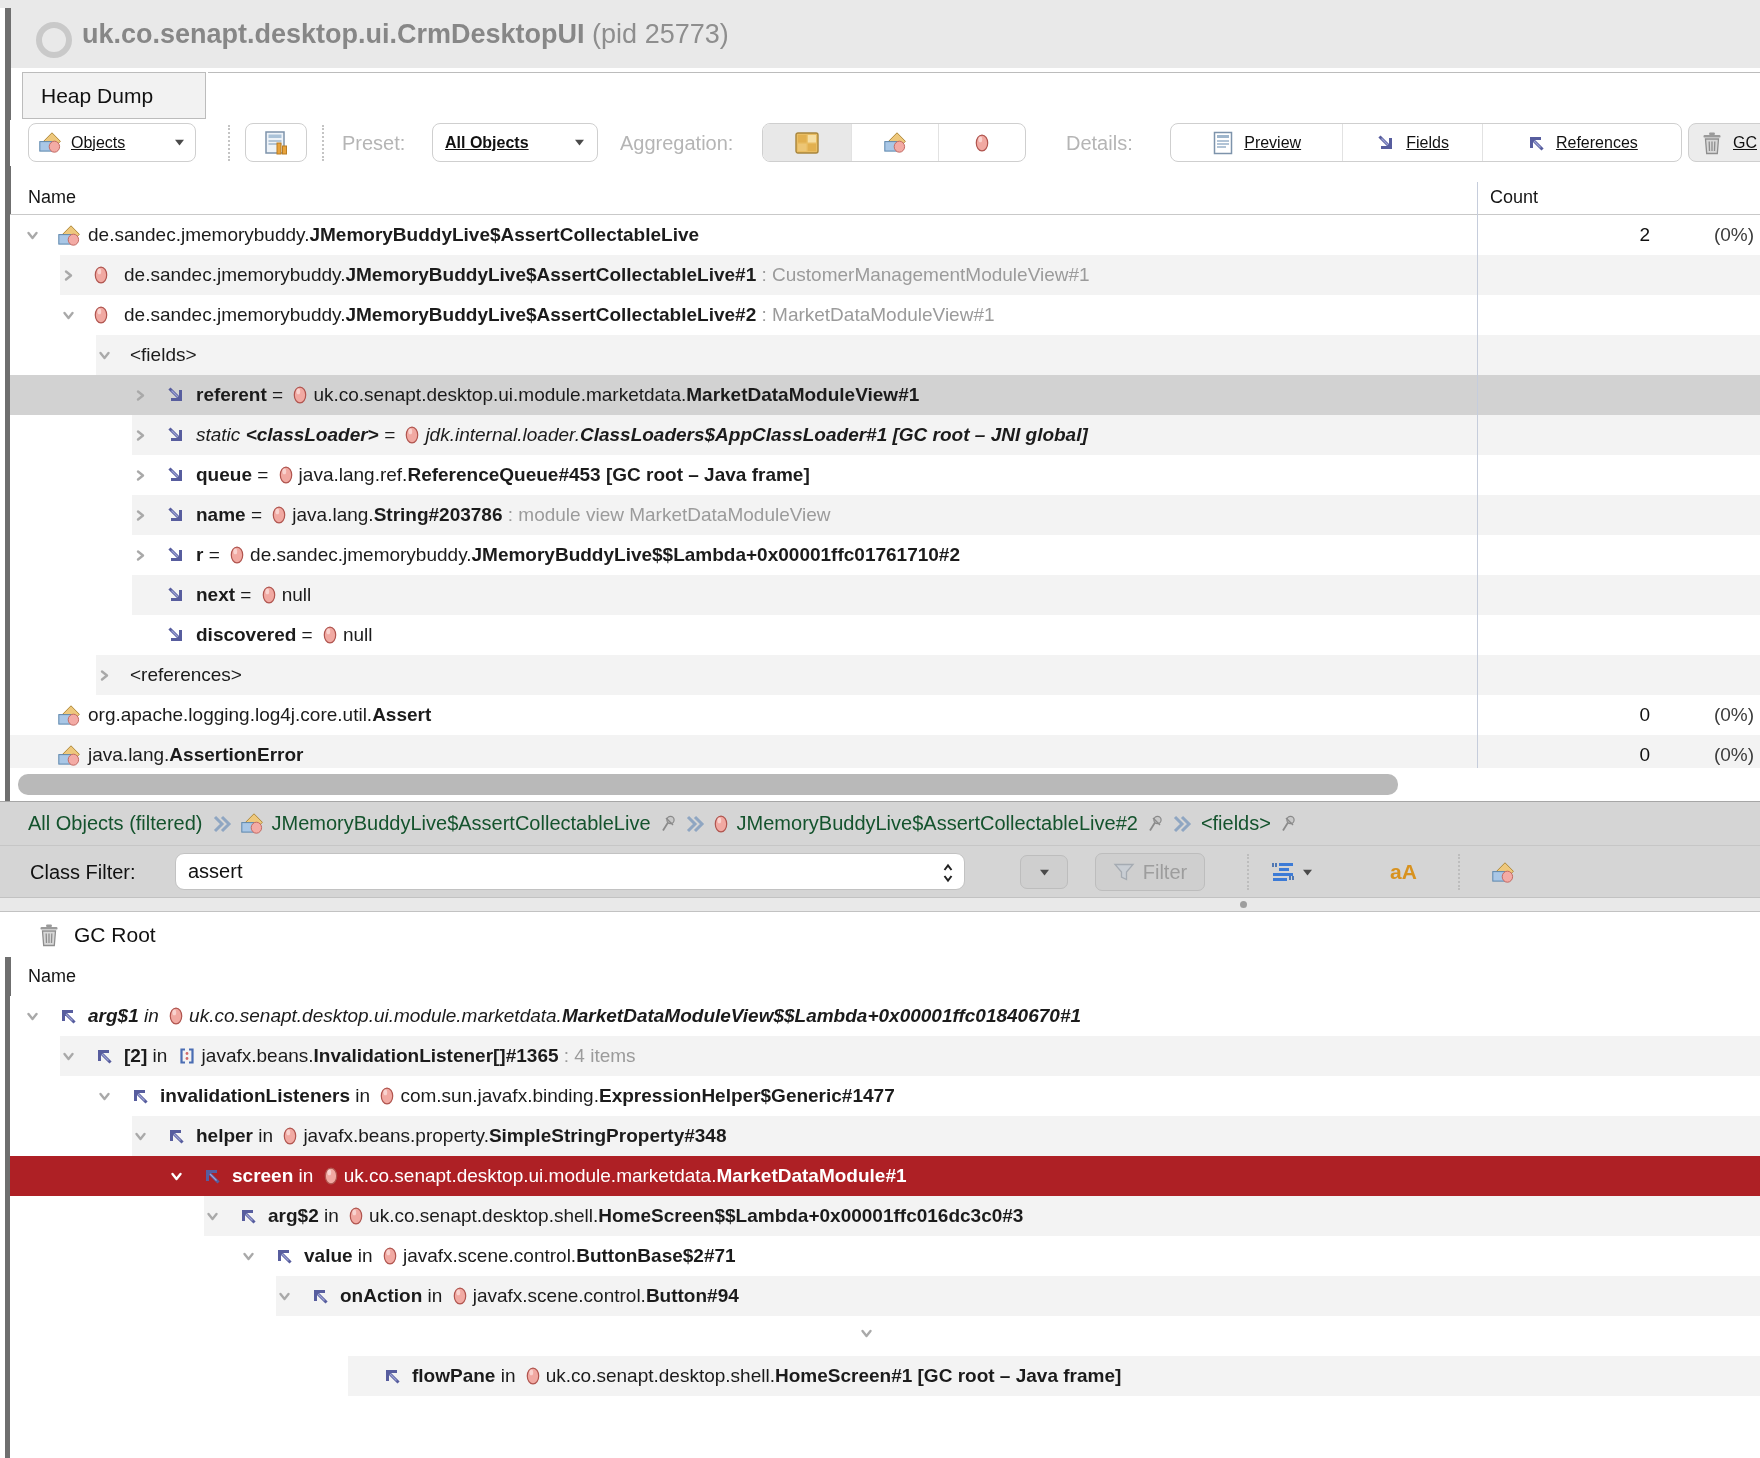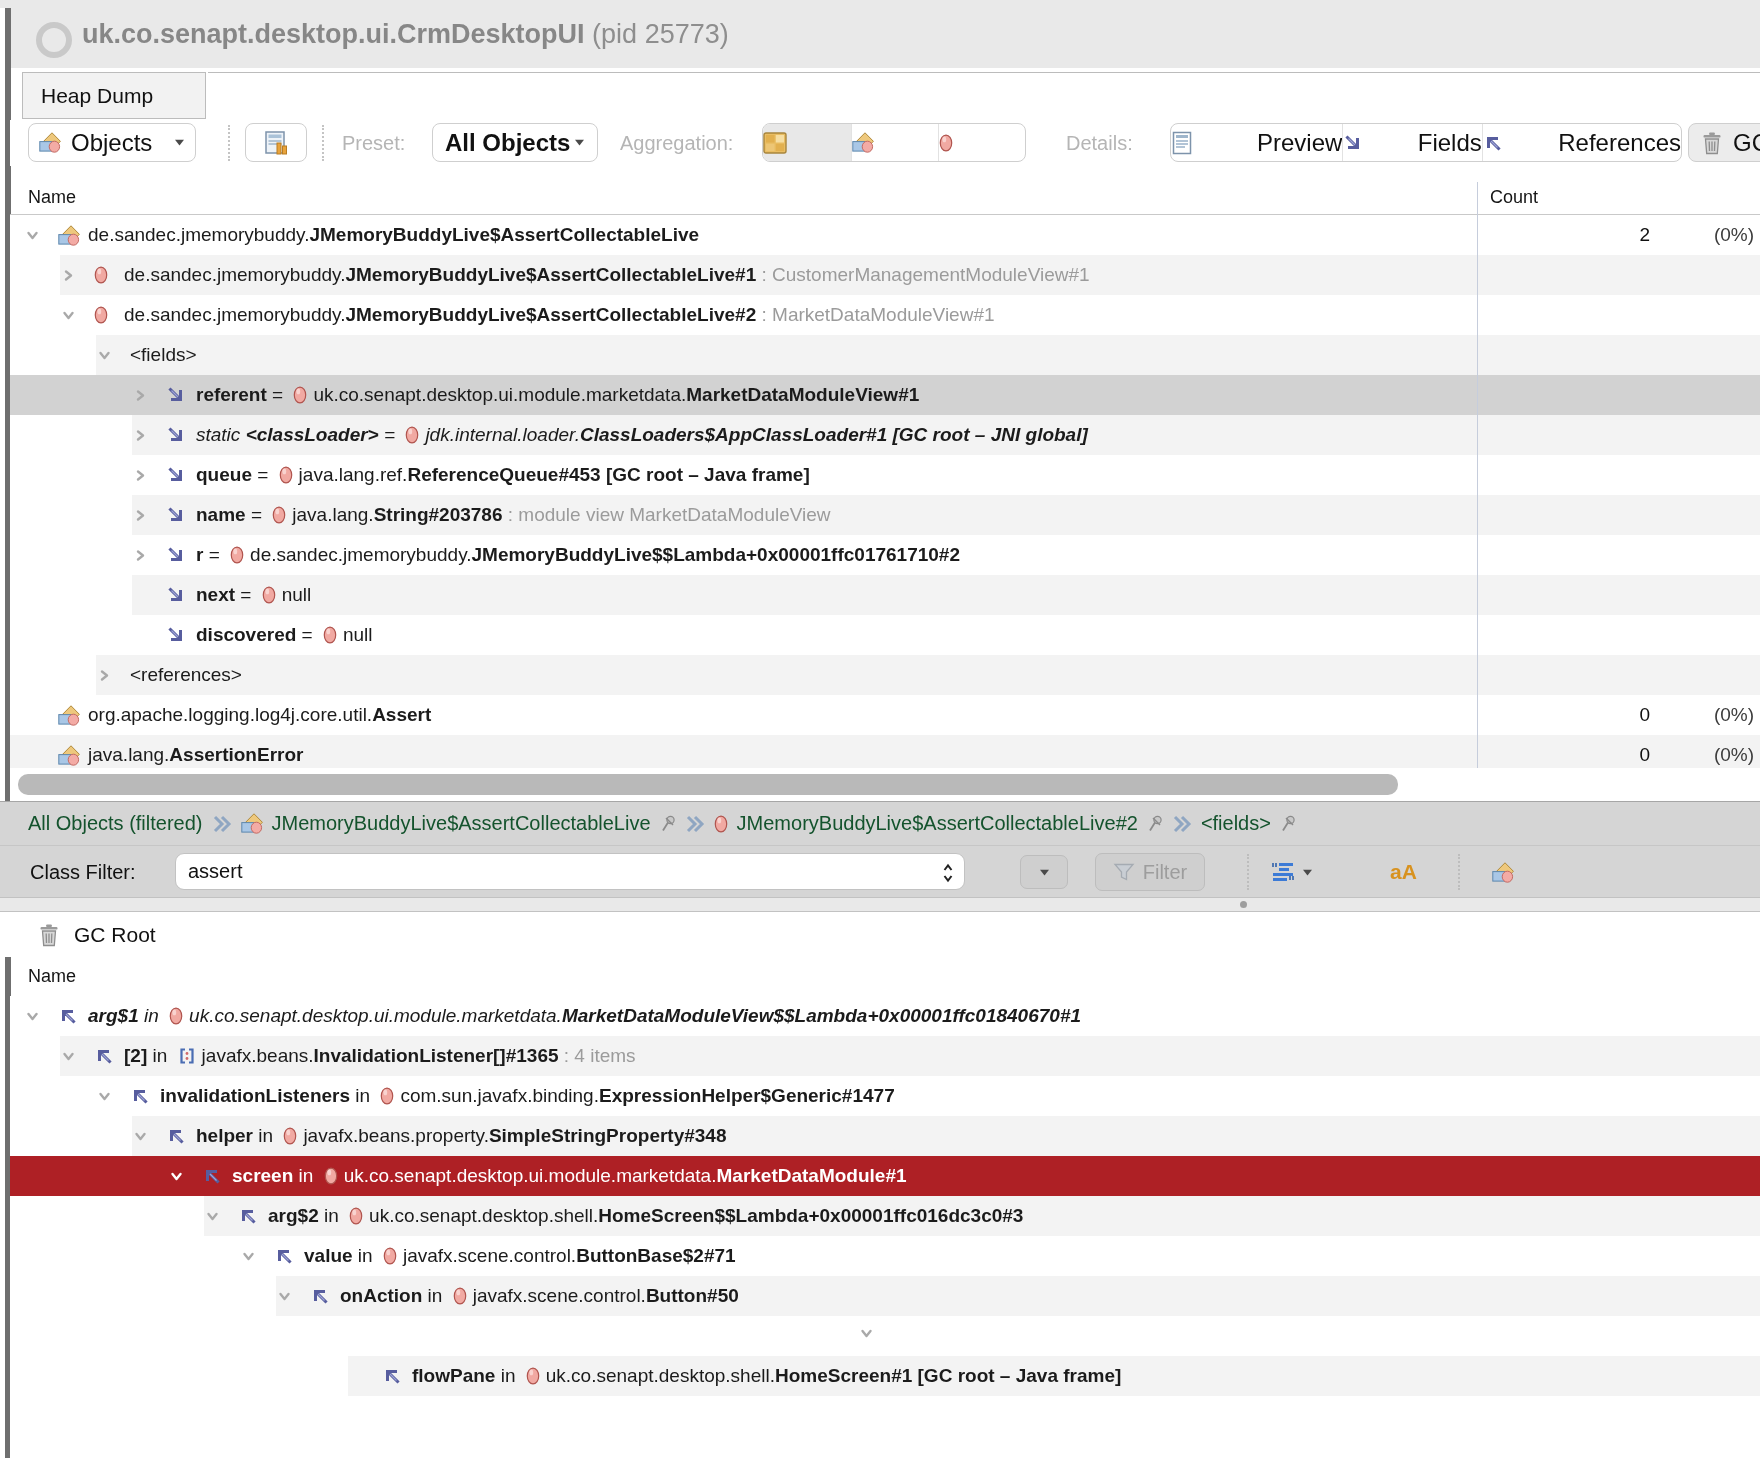--- a/index.html
+++ b/index.html
@@ -16,24 +16,24 @@
   #title-ring{left:36px;top:22px;width:24px;height:24px;border:6px solid #c9c9c9;border-radius:50%;background:transparent;}
   #title-text{left:82px;top:0;height:68px;display:flex;align-items:center;font-size:27px;font-weight:bold;color:#878787;white-space:pre;}
   #title-pid{font-weight:400;color:#8e8e8e;}
   
   #tabline{left:208px;top:72px;width:1552px;height:1px;background:#bcbcbc;}
   #tab-heapdump{left:22px;top:72px;width:184px;height:47px;background:#f2f2f2;border:1px solid #bcbcbc;
     display:flex;align-items:center;padding-left:18px;font-size:21px;color:#111;box-sizing:border-box;}
   
   #toolbar{left:10px;top:120px;width:1750px;height:46px;background:#fff;}
   .tbtn{position:absolute;top:3px;height:39px;background:#fff;border:1px solid #cfcfcf;border-radius:8px;
-    display:flex;align-items:center;box-sizing:border-box;font-size:24px;color:#111;}
+    display:flex;align-items:center;box-sizing:border-box;font-size:16px;color:#111;text-decoration:underline;}
   .tsep{position:absolute;top:5px;height:36px;width:0;border-left:2px dotted #c4c4c4;}
   .tlabel{position:absolute;top:0;height:46px;display:flex;align-items:center;font-size:20px;color:#b5b5b5;}
-  .seg{display:flex;align-items:center;justify-content:space-between;height:100%;box-sizing:border-box;}
+  .seg{display:flex;align-items:center;justify-content:center;height:100%;box-sizing:border-box;}
   .seg + .seg{border-left:1px solid #e2e2e2;}
   .seg.pressed{background:#e8e8e8;border-radius:7px 0 0 7px;}
   .grp-label{padding:0 14px;white-space:pre;}
   #gc-toggle{background:#ececec;}
   
   #obj-header{left:10px;top:181px;width:1750px;height:33px;border-bottom:1px solid #c9c9c9;font-size:18px;color:#151515;}
   #obj-header .hname{position:absolute;left:18px;top:0;height:33px;display:flex;align-items:center;}
   #obj-header .hcount{position:absolute;left:1480px;top:0;height:33px;display:flex;align-items:center;}
   #count-divider{left:1477px;top:182px;width:1px;height:586px;background:#c6cddc;z-index:6;}
   
@@ -745,21 +745,21 @@
             <path d="M15.5 15.5 L6.5 6.5 M5.5 5.5 L5.5 13.5 M5.5 5.5 L13.5 5.5" fill="none" stroke="#575d9e" stroke-width="3" stroke-linecap="square"></path>
             <path d="M14.5 14.5 L8 8" stroke="#9da3d6" stroke-width="1.2"></path>
           </svg></span>
         <span class="seg-b">onAction</span>
         <span class="seg-p"> in </span>
         <span class="inline-ic"><svg width="14" height="18" viewBox="0 0 14 18">
             <ellipse cx="7" cy="9" rx="5.7" ry="7.9" fill="#f1a9a2" stroke="#b0544e" stroke-width="1.2"></ellipse>
             <ellipse cx="5.3" cy="5.4" rx="1.9" ry="2.9" fill="#f9d3cf"></ellipse>
           </svg></span>
         <span class="seg-p">javafx.scene.control.</span>
-        <span class="seg-b">Button#50</span>
+        <span class="seg-b">Button#94</span>
       </div>
     </div>
     <div class="trow" style="top: 320px;">
       <div class="name-cell" style="width: 1730px; flex-direction: column;">
         <span class="chev"><svg width="13" height="13" viewBox="0 0 13 13">
             <polyline points="2.5,4 6.5,9 10.5,4" fill="none" stroke="#a9a9a9" stroke-width="2.4" stroke-linecap="round" stroke-linejoin="round"></polyline>
           </svg></span>
         <span class="ric"><svg width="20" height="20" viewBox="0 0 20 20">
             <path d="M15.5 15.5 L6.5 6.5 M5.5 5.5 L5.5 13.5 M5.5 5.5 L13.5 5.5" fill="none" stroke="#575d9e" stroke-width="3" stroke-linecap="square"></path>
             <path d="M14.5 14.5 L8 8" stroke="#9da3d6" stroke-width="1.2"></path>

